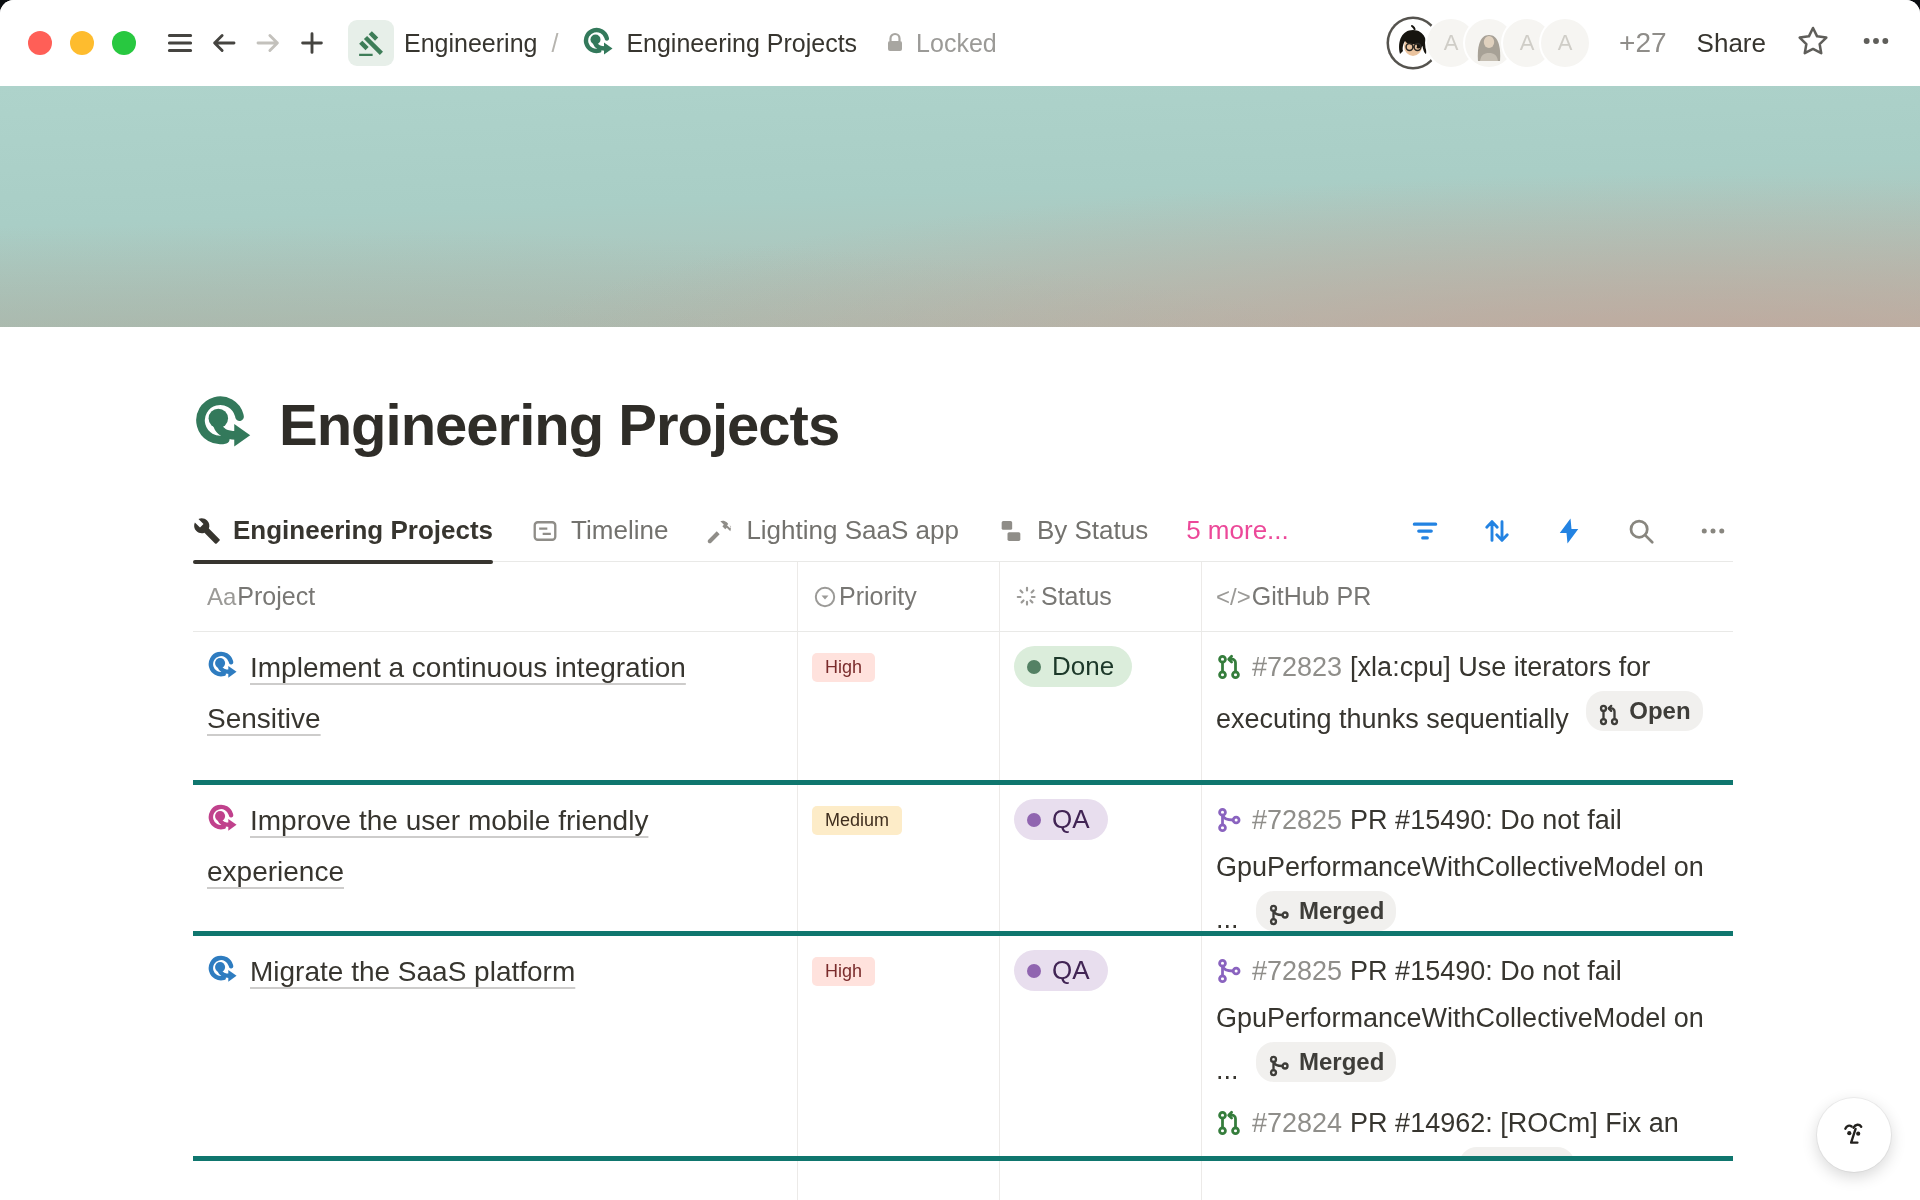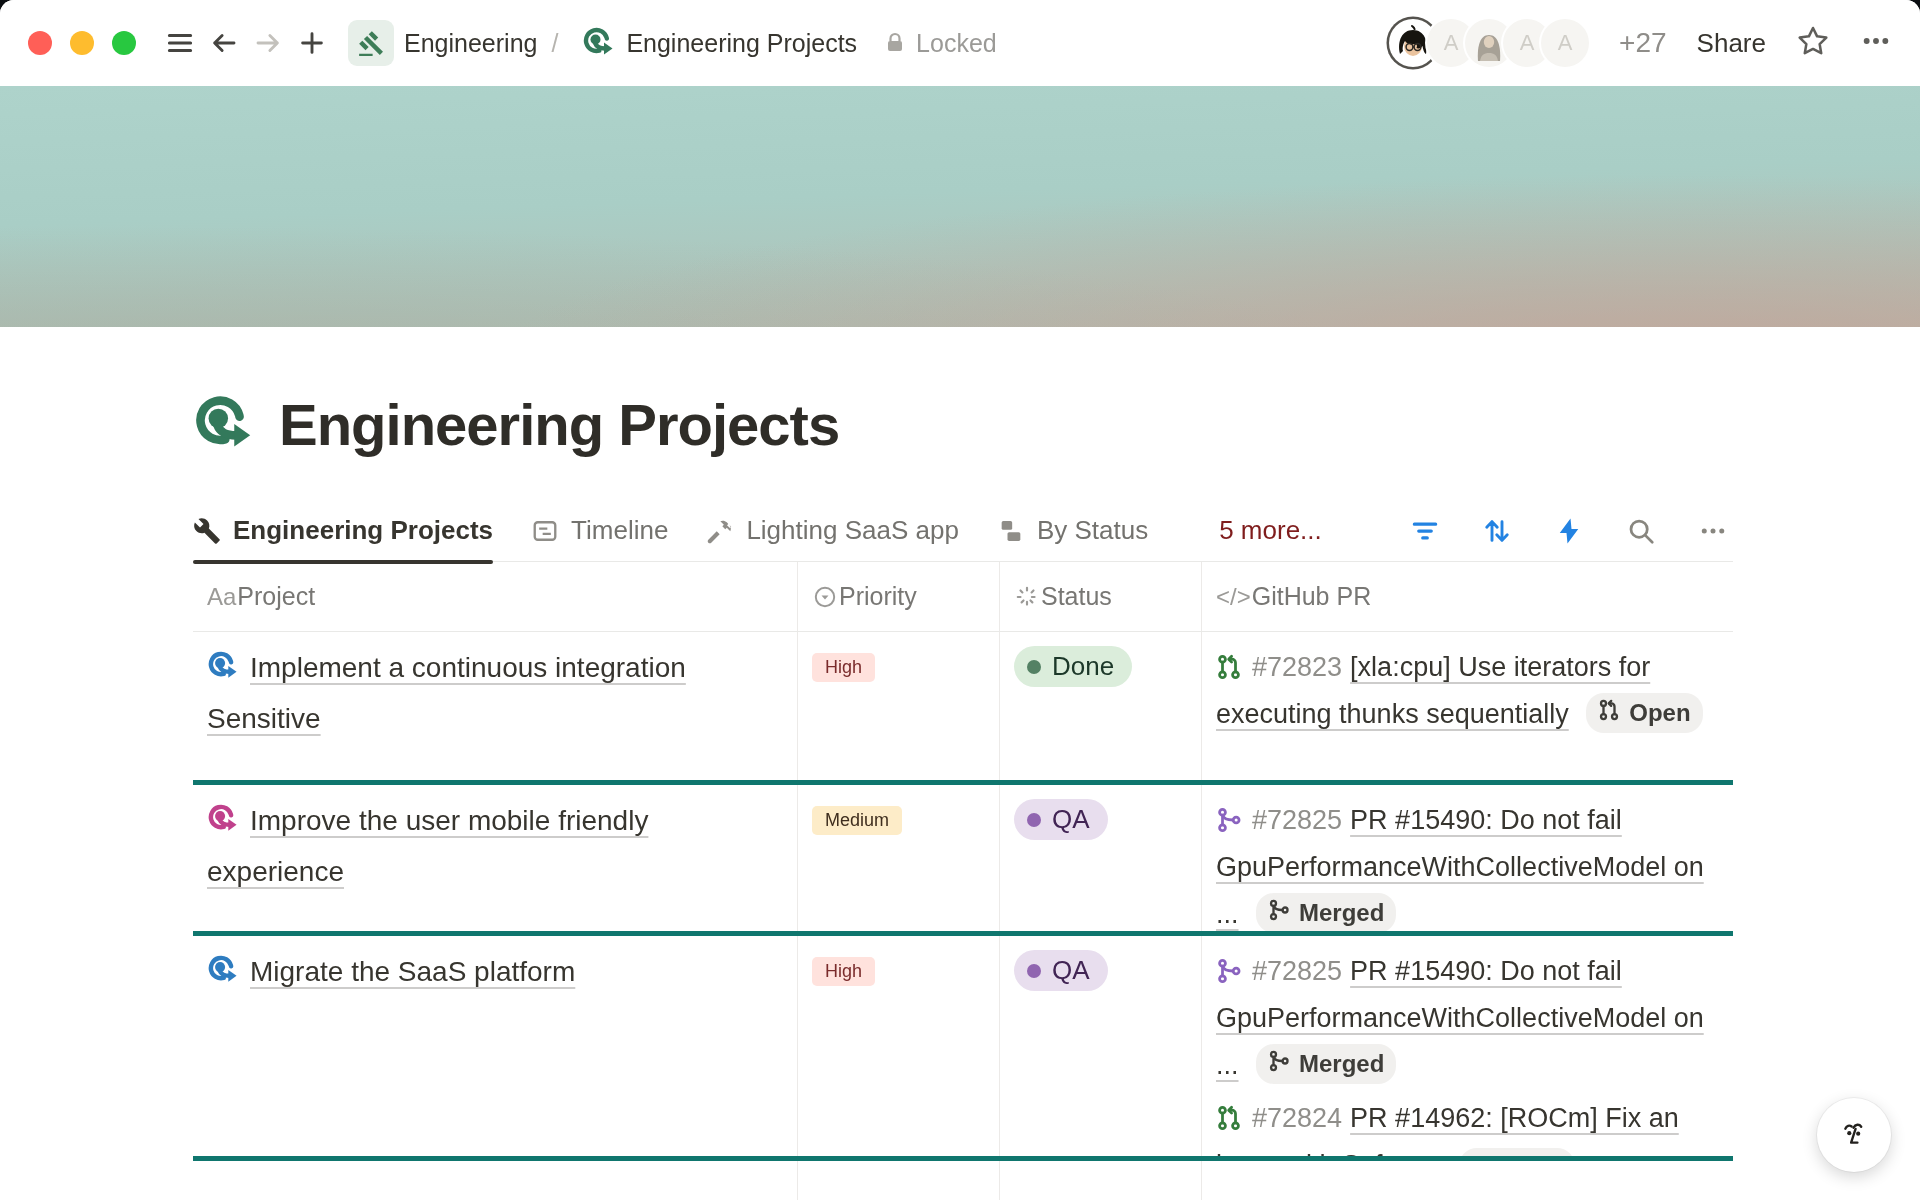--- a/index.html
+++ b/index.html
@@ -52,21 +52,21 @@
   
   .viewbar { margin-top:42px; height:62px; display:flex; align-items:center; gap:38px;
     border-bottom:1px solid #e9e9e7; }
   .vtab { position:relative; height:62px; display:flex; align-items:center; gap:12px;
     font-size:26px; color:#73726e; white-space:nowrap; cursor:default; }
   .vtab svg { width:28px; height:28px; color:#8f8d88; }
   .vtab.active { color:#37352f; font-weight:700; }
   .vtab.active svg { color:#37352f; }
   .vtab.active::after { content:''; position:absolute; left:0; right:0; bottom:-2px; height:4px;
     background:#37352f; border-radius:2px; }
-  .vtab.more { color:#7f1d1d;margin-left:33px; }
+  .vtab.more { color:#ec4899; }
   .viewbar-actions { margin-left:auto; display:flex; align-items:center; gap:32px; }
   .abtn { width:40px; height:40px; display:flex; align-items:center; justify-content:center; }
   .abtn svg { width:30px; height:30px; }
   .abtn.blue { color:var(--accent-blue,#2383e2); }
   .abtn.gray { color:#88867f; }
 
   
   .grid-row { display:grid; grid-template-columns:604px 202px 202px 532px; }
   .thead { height:70px; border-bottom:1px solid #e9e9e7; color:#787774; font-size:25px; }
   .th { display:flex; align-items:center; gap:1px; padding:0 14px; }
@@ -100,23 +100,23 @@
   .st-purple { background:var(--purple-pill-bg,#e8deee); color:var(--purple-pill-text,#412454); }
   .st-purple .st-dot { background:var(--purple-pill-dot,#9065b0); }
 
   .pr-entry { display:block; font-size:27px; }
   .pr-entry + .pr-entry { margin-top:6px; }
   .gicon { display:inline-block; width:26px; height:26px; vertical-align:-4px; margin-right:10px; }
   .gicon svg{ width:26px; height:26px; }
   .pr-entry.open .gicon { color:var(--pr-open-green,#357d3c); }
   .pr-entry.merged .gicon { color:var(--pr-merged-purple,#8a63bf); }
   .pr-number { color:#8f8e8a; margin-right:8px; }
-  .pr-title { color:#37352f; font-weight:500; text-decoration:underline;
+  .pr-title { color:#37352f; font-weight:500; 
     text-decoration-color:rgba(55,53,47,.25); text-decoration-thickness:1.5px; text-underline-offset:6px; }
-  .pr-badge { display:inline-flex; align-items:flex-start; gap:9px; background:var(--badge-bg,#f1f0ee);
+  .pr-badge { display:inline-flex; align-items:center; gap:9px; background:var(--badge-bg,#f1f0ee);
     border-radius:18px; padding:2px 12px; font-size:24px; font-weight:700; color:#3e3d39;
     line-height:1.5; vertical-align:2px; margin-left:10px; white-space:nowrap; }
   .pr-badge .bicon { display:inline-block; width:22px; height:22px; }
   .pr-badge .bicon svg{ width:22px; height:22px; }
 
   
   .partial-row { height:59px; }
   .partial-row .td { padding-top:50px; line-height:normal; }
 
   

